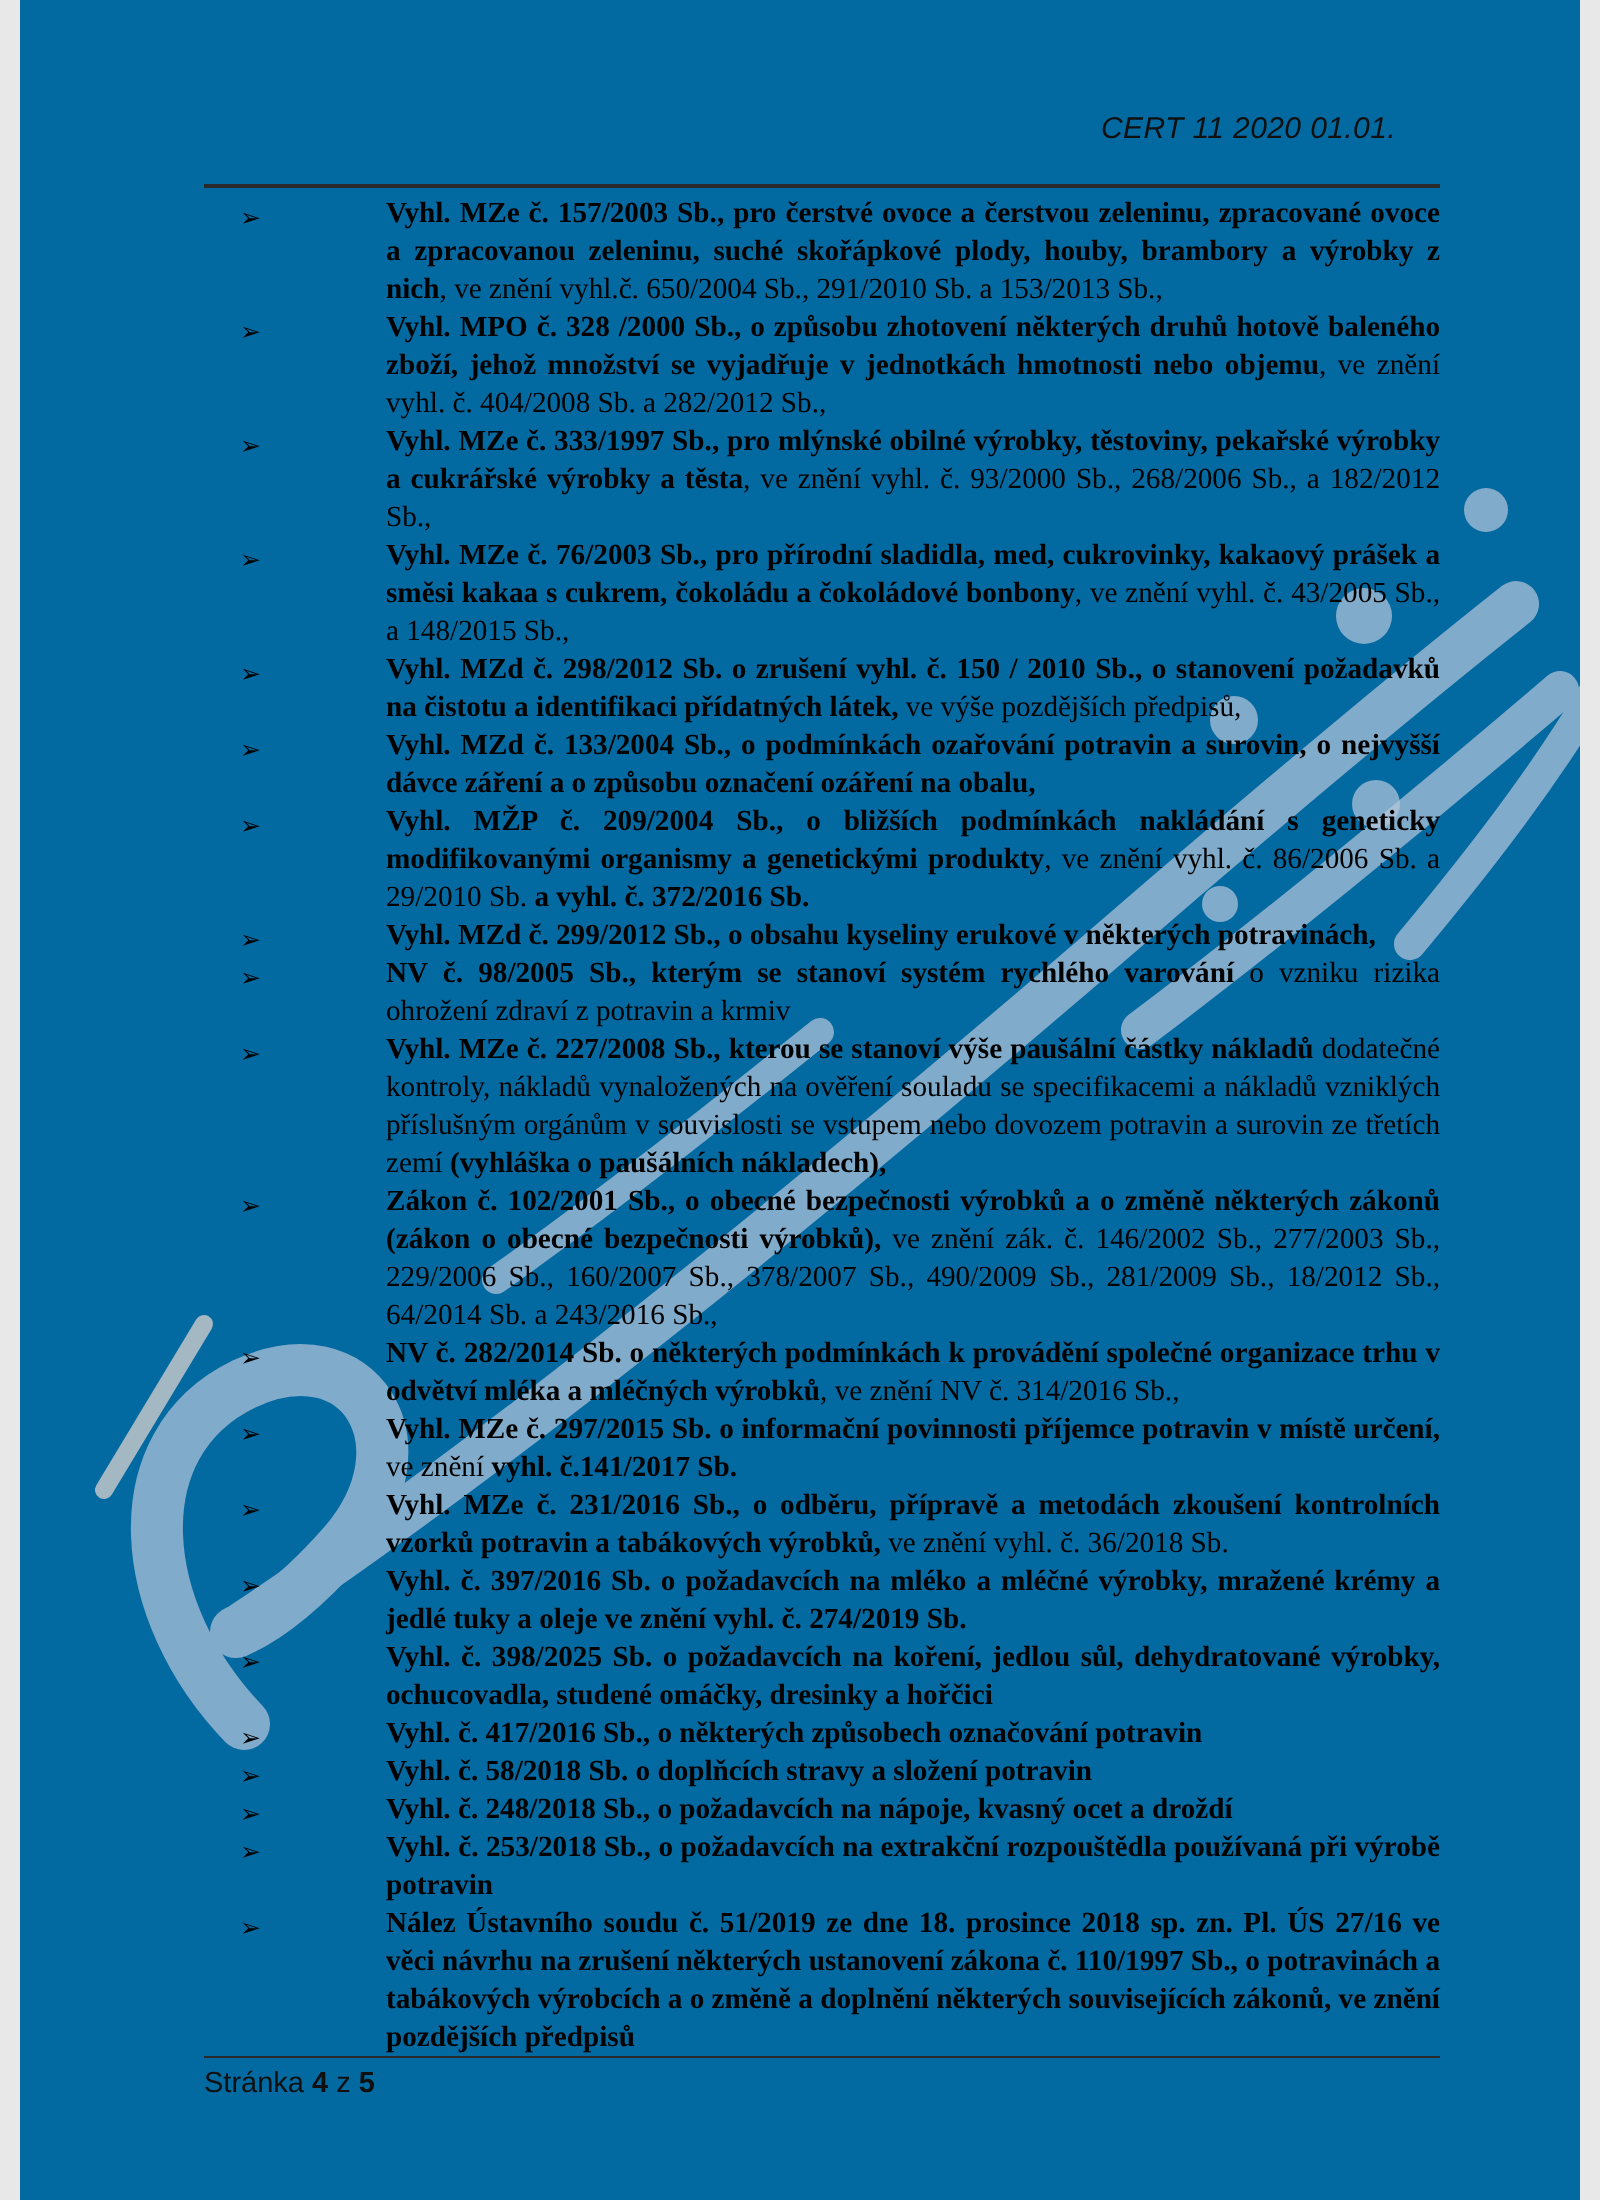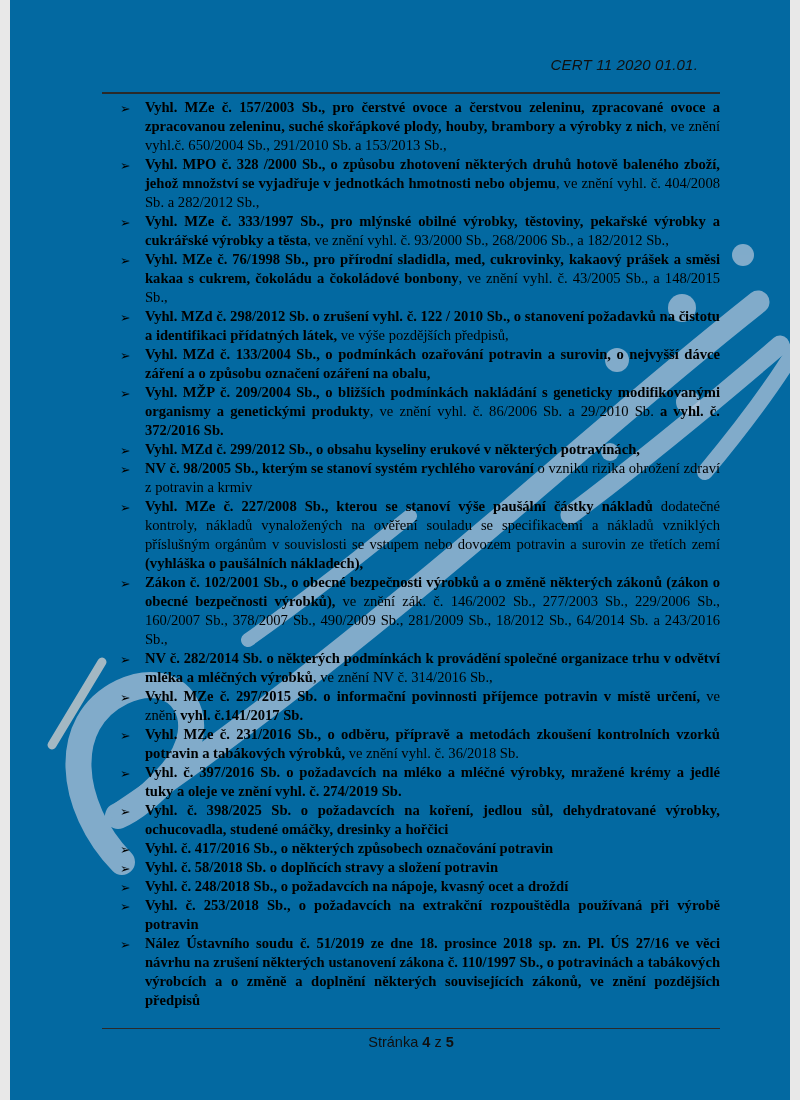--- a/index.html
+++ b/index.html
@@ -33,31 +33,31 @@
     position:relative;
     padding-left:38px;
     font-size:14.6px;
     line-height:19px;
   }
   .reg-item .bullet{
     position:absolute;left:13px;top:1px;
     font-family:"DejaVu Sans", sans-serif;
     font-size:12.5px;line-height:19px;
   }
-  .item-text{display:block;text-align:justify;}
+  .item-text{display:block;text-align:justify;margin-left:48px;}
   .seg{font-weight:normal;}
   .seg.bold{font-weight:bold;}
   
   .footer-rule{
     position:absolute;left:92px;top:1028px;width:618px;height:0;z-index:2;
     border-top:1.5px solid #2a2a2a;
   }
   .footer{
     position:absolute;left:92px;top:1034px;width:618px;z-index:2;
-    text-align:center;
+    text-align:left;
     font-family:"Liberation Sans", sans-serif;
     font-size:14.5px;color:#101010;
   }
   .footer .pg-num{font-weight:bold;}
 </style>
 </head>
 <body>
 
 <div class="page">
 
@@ -90,25 +90,25 @@
       <li class="reg-item">
         <span class="bullet">➢</span>
         <span class="item-text"><span class="seg bold">Vyhl. MPO č. 328 /2000 Sb., o způsobu zhotovení některých druhů hotově baleného zboží, jehož množství se vyjadřuje v jednotkách hmotnosti nebo objemu</span><span class="seg">, ve znění vyhl. č. 404/2008 Sb. a 282/2012 Sb.,</span></span>
       </li>
       <li class="reg-item">
         <span class="bullet">➢</span>
         <span class="item-text"><span class="seg bold">Vyhl. MZe č. 333/1997 Sb., pro mlýnské obilné výrobky, těstoviny, pekařské výrobky a cukrářské výrobky a těsta</span><span class="seg">, ve znění vyhl. č. 93/2000 Sb., 268/2006 Sb., a 182/2012 Sb.,</span></span>
       </li>
       <li class="reg-item">
         <span class="bullet">➢</span>
-        <span class="item-text"><span class="seg bold">Vyhl. MZe č. 76/1998 Sb., pro přírodní sladidla, med, cukrovinky, kakaový prášek a směsi kakaa s cukrem, čokoládu a čokoládové bonbony</span><span class="seg">, ve znění vyhl. č. 43/2005 Sb., a 148/2015 Sb.,</span></span>
+        <span class="item-text"><span class="seg bold">Vyhl. MZe č. 76/2003 Sb., pro přírodní sladidla, med, cukrovinky, kakaový prášek a směsi kakaa s cukrem, čokoládu a čokoládové bonbony</span><span class="seg">, ve znění vyhl. č. 43/2005 Sb., a 148/2015 Sb.,</span></span>
       </li>
       <li class="reg-item">
         <span class="bullet">➢</span>
-        <span class="item-text"><span class="seg bold">Vyhl. MZd č. 298/2012 Sb. o zrušení vyhl. č. 122 / 2010 Sb., o stanovení požadavků na čistotu a identifikaci přídatných látek,</span><span class="seg"> ve výše pozdějších předpisů,</span></span>
+        <span class="item-text"><span class="seg bold">Vyhl. MZd č. 298/2012 Sb. o zrušení vyhl. č. 150 / 2010 Sb., o stanovení požadavků na čistotu a identifikaci přídatných látek,</span><span class="seg"> ve výše pozdějších předpisů,</span></span>
       </li>
       <li class="reg-item">
         <span class="bullet">➢</span>
         <span class="item-text"><span class="seg bold">Vyhl. MZd č. 133/2004 Sb., o podmínkách ozařování potravin a surovin, o nejvyšší dávce záření a o způsobu označení ozáření na obalu,</span></span>
       </li>
       <li class="reg-item">
         <span class="bullet">➢</span>
         <span class="item-text"><span class="seg bold">Vyhl. MŽP č. 209/2004 Sb., o bližších podmínkách nakládání s geneticky modifikovanými organismy a genetickými produkty</span><span class="seg">, ve znění vyhl. č. 86/2006 Sb. a 29/2010 Sb. </span><span class="seg bold">a vyhl. č. 372/2016 Sb.</span></span>
       </li>
       <li class="reg-item">

